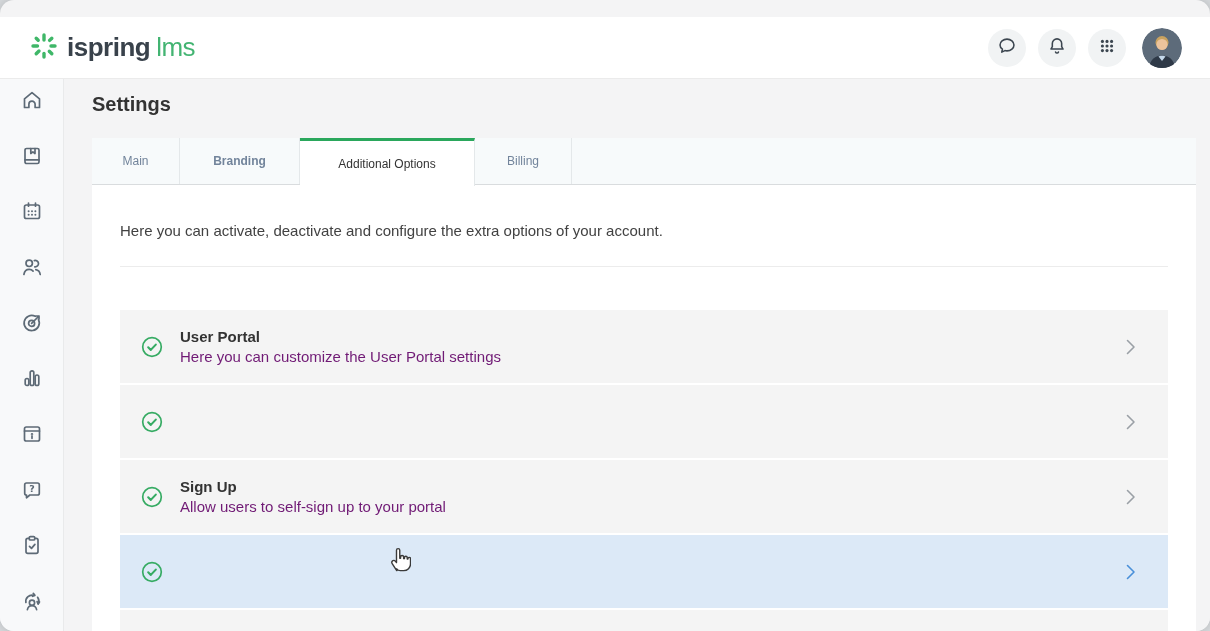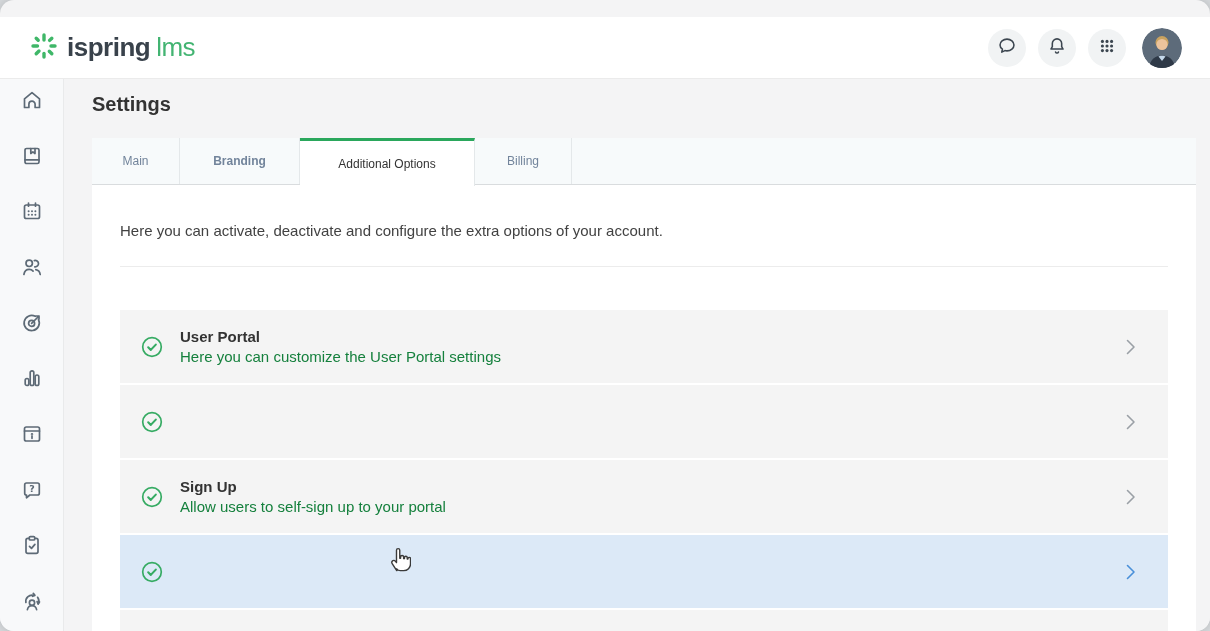--- a/index.html
+++ b/index.html
@@ -48,21 +48,21 @@
   .panel-desc { font-size:15px; color:#424242; }
   .panel-divider { margin-top:27px; border-top:1px solid #ececec; }
 
   .options-list { margin-top:43px; }
   .option-row { height:75px; background:#f4f4f4; border-bottom:2px solid #fff;
                 display:flex; align-items:center; padding:0 26px 0 20px; cursor:pointer; }
   .option-row.hovered { background:#dce9f7; }
   .option-row .status { flex:0 0 auto; display:flex; color:#36ab63; }
   .option-text { margin-left:16px; min-width:0; }
   .option-title { font-size:15px; font-weight:700; color:#333; line-height:20px; }
-  .option-sub { font-size:15px; color:#15803d; line-height:20px; }
+  .option-sub { font-size:15px; color:#701a75; line-height:20px; }
   .option-chevron { margin-left:auto; color:#9aa0a6; display:flex; }
   .option-row.hovered .option-chevron { color:#4a90d9; }
 
   .cursor-hand { position:absolute; left:389px; top:545px; z-index:20; pointer-events:none; }
 </style>
 </head>
 <body>
 
 <div class="app">
 

